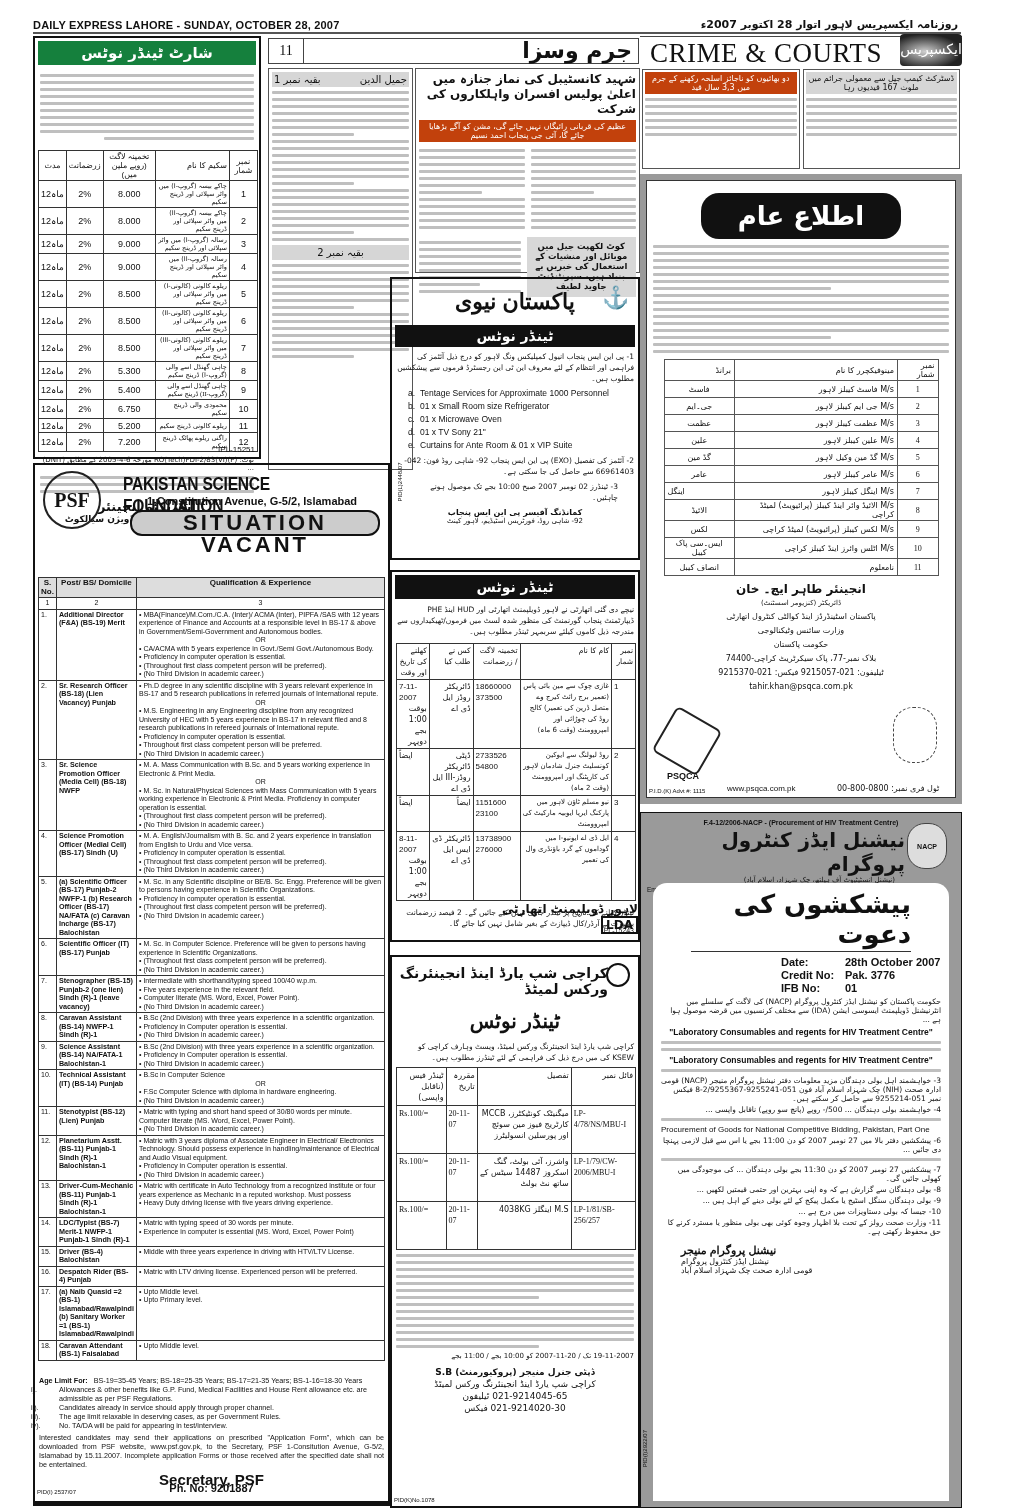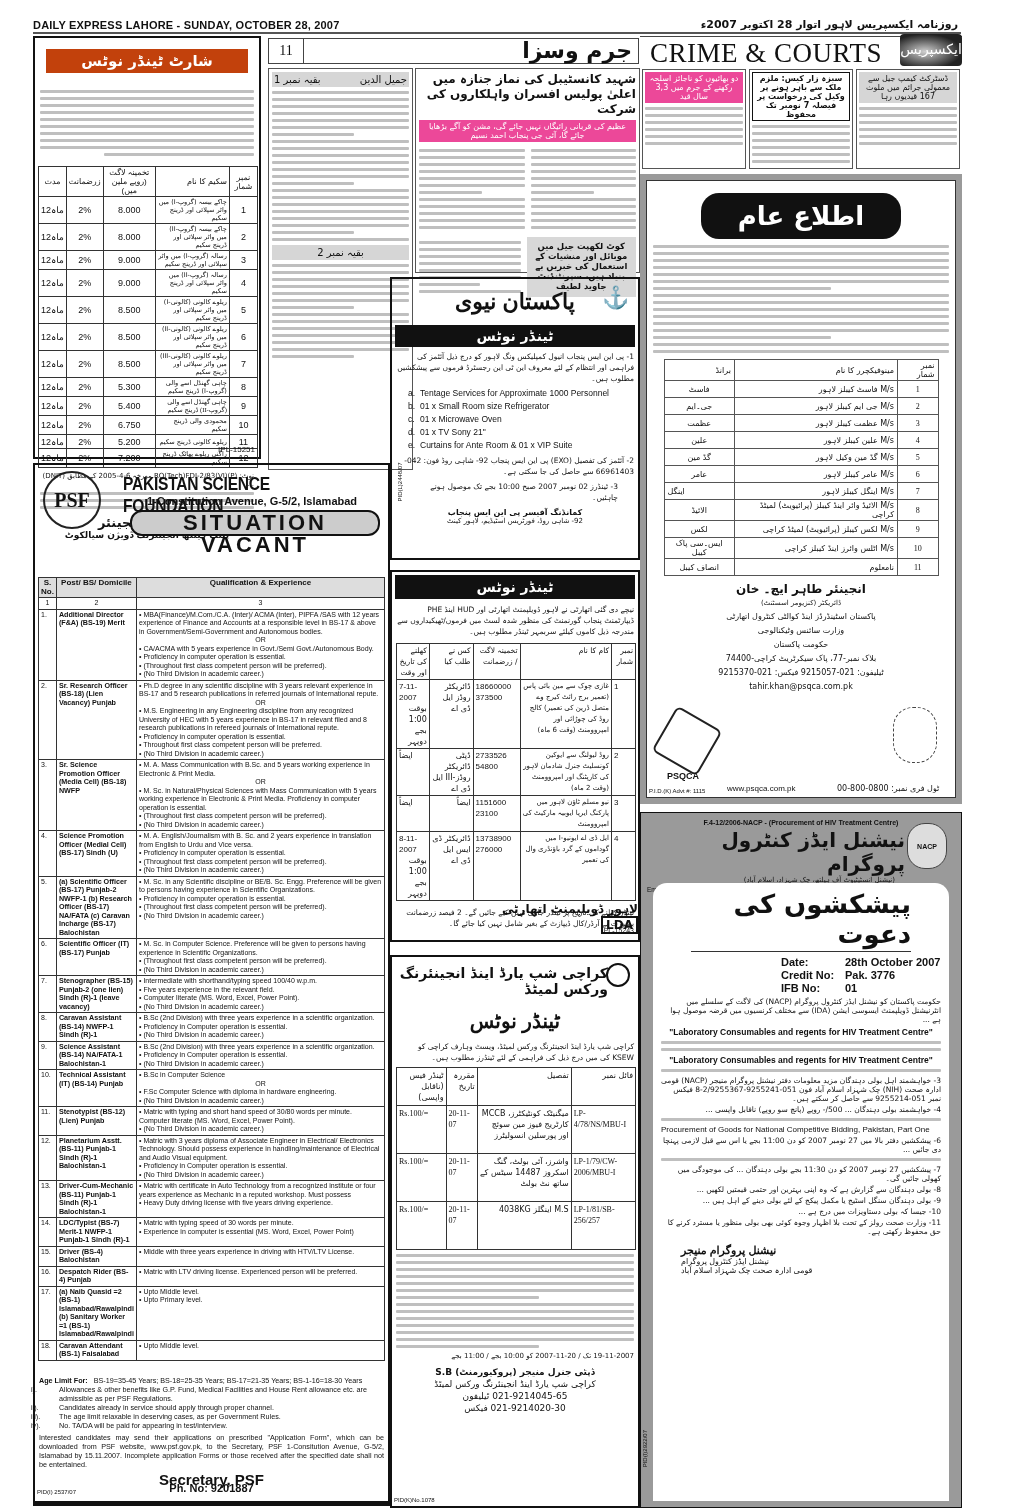--- a/index.html
+++ b/index.html
@@ -5,35 +5,35 @@
 *{box-sizing:border-box;margin:0;padding:0}
 body{width:1024px;height:1508px;background:#fff;font-family:"Liberation Sans",sans-serif;color:#111;position:relative;overflow:hidden}
 .abs{position:absolute}
 .hdr-left{left:33px;top:19px;font-size:11px;font-weight:bold;letter-spacing:.2px}
 .hdr-right{right:66px;top:18px;font-size:11px;font-weight:bold;direction:rtl}
 .topline{left:33px;top:32px;width:928px;height:2px;background:#555}
 .urdu{direction:rtl;text-align:right;font-family:"DejaVu Sans",sans-serif}
 .txtline{height:3px;background:#8a8a8a;margin:4px 0;opacity:.55;border-radius:1px}
 
 .st{left:33px;top:36px;width:228px;height:423px;border:2px solid #111}
-.st-title{background:#c2410c;color:#fff;font-size:15px;font-weight:bold;text-align:center;height:24px;line-height:24px;margin:11px}
+.st-title{background:#15803d;color:#fff;font-size:15px;font-weight:bold;text-align:center;height:24px;line-height:24px;margin:3px}
 .st table{border-collapse:collapse;width:220px;margin:4px 3px;font-size:9px}
 .st td,.st th{border:1px solid #333;padding:1px 2px;height:14px}
 .st th{font-size:8px;font-weight:normal;height:22px}
 .st .sig{font-size:13px;font-weight:bold;text-align:center;margin-top:6px}
 .st .ipl{position:absolute;right:4px;bottom:3px;font-size:8px}
 
 .pnum{left:268px;top:38px;width:36px;height:26px;border:1px solid #444;font-family:"Liberation Serif",serif;font-size:14px;text-align:center;line-height:24px}
 .ptitle{left:304px;top:38px;width:335px;height:26px;border:1px solid #444;border-left:none;font-size:22px;font-weight:bold;line-height:24px;padding-right:6px}
 .crime{left:640px;top:36px;width:322px;height:30px;border-top:1px solid #444}
 .crime-txt{font-family:"Liberation Serif",serif;font-size:27px;left:650px;top:38px;letter-spacing:.5px}
 .express{left:900px;top:34px;width:62px;height:32px;background:radial-gradient(ellipse at 40% 55%,#d0d0d0,#222 70%);border-radius:4px;color:#fff;font-size:14px;text-align:center;line-height:30px}
 
 .col{border:1px solid #555;padding:3px}
-.black-hd{background:#ec4899;color:#fff;font-size:10px;text-align:center;padding:2px}
+.black-hd{background:#c2410c;color:#fff;font-size:10px;text-align:center;padding:2px}
 .gray-hd{background:#d6d6d6;font-size:10px;text-align:center;padding:2px}
 
 .psf{left:33px;top:463px;width:357px;height:1043px;border:2px solid #111;border-bottom:5px solid #111}
 .psf-logo{position:absolute;left:8px;top:6px;width:58px;height:58px;border:2px solid #222;border-radius:50%;text-align:center;font-family:"Liberation Serif",serif;font-weight:bold;font-size:20px;line-height:54px}
 .psf-name{position:absolute;left:88px;top:8px;font-size:19px;font-weight:bold;letter-spacing:-.3px;transform:scaleX(.82);transform-origin:left}
 .psf-addr{position:absolute;left:112px;top:30px;font-size:11px;font-weight:bold}
 .psf-sv{position:absolute;left:95px;top:45px;width:250px;height:26px;background:#ccc;border:2px solid #111;border-radius:12px;font-size:22px;font-weight:bold;text-align:center;line-height:22px;letter-spacing:3px;color:#111}
 .psf-intro{position:absolute;left:4px;top:80px;right:4px;font-size:8px;line-height:10px}
 .psf table{position:absolute;left:3px;top:112px;width:347px;border-collapse:collapse;font-size:7px}
 .psf td,.psf th{border:1px solid #333;vertical-align:top;padding:1px 2px;line-height:8.5px}
@@ -339,29 +339,20 @@
   <div style="flex:1;border:1px solid #555;padding:2px">
     <div class="black-hd urdu" style="text-align:center;font-size:8px">دو بھائیوں کو ناجائز اسلحہ رکھنے کے جرم میں 3,3 سال قید</div>
     <div class="txtline"></div>
       <div class="txtline"></div>
       <div class="txtline"></div>
       <div class="txtline"></div>
       <div class="txtline"></div>
       <div class="txtline"></div>
   </div>
   <div style="flex:1;border:1px solid #555;padding:2px">
-    <div class="urdu" style="border:1px solid #111;font-size:8px;font-weight:bold;text-align:center;padding:1px">سبزہ زار کیس: ملزم ملک سے باہر ہونے پر وکیل کی درخواست پر فیصلہ 7 نومبر تک محفوظ</div>
-    <div class="txtline"></div>
-      <div class="txtline"></div>
-      <div class="txtline"></div>
-      <div class="txtline"></div>
-      <div class="txtline"></div>
-      <div class="txtline"></div>
-  </div>
-  <div style="flex:1;border:1px solid #555;padding:2px">
     <div class="gray-hd urdu" style="text-align:center;font-size:8px">ڈسٹرکٹ کیمپ جیل سے معمولی جرائم میں ملوث 167 قیدیوں رہا</div>
     <div class="txtline"></div>
       <div class="txtline"></div>
       <div class="txtline"></div>
       <div class="txtline"></div>
       <div class="txtline"></div>
       <div class="txtline"></div>
   </div>
 </div>
 

